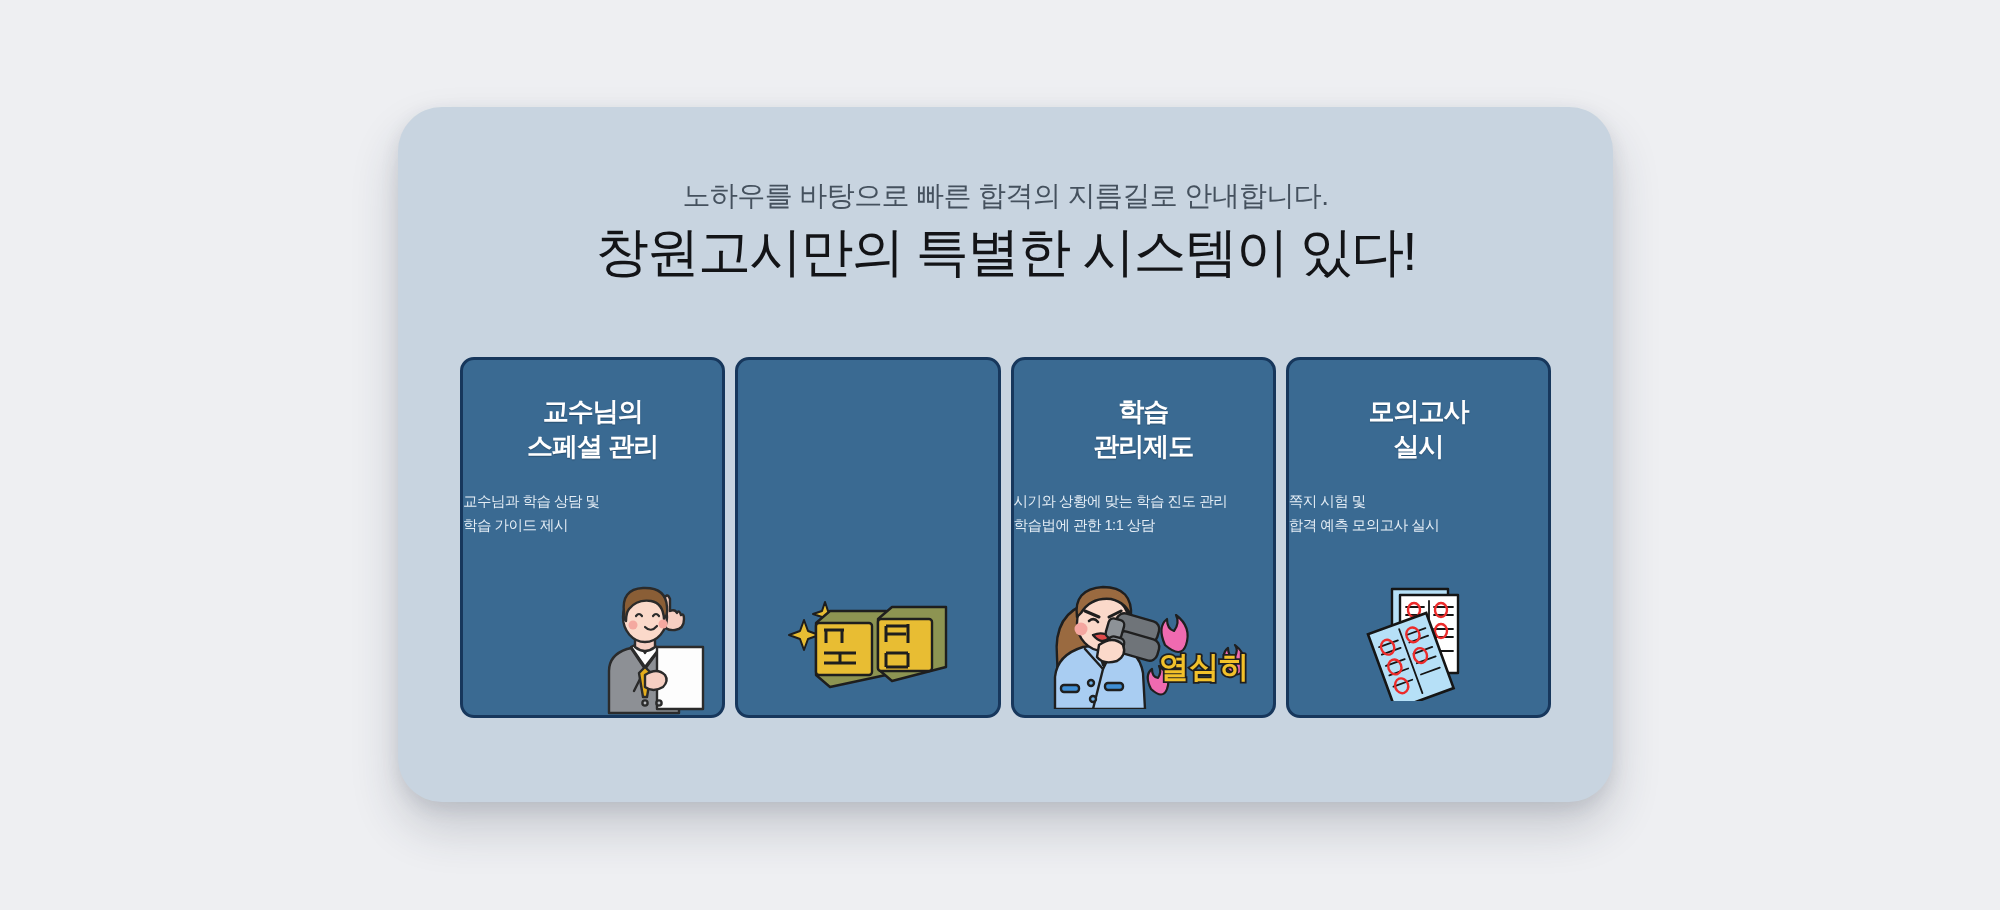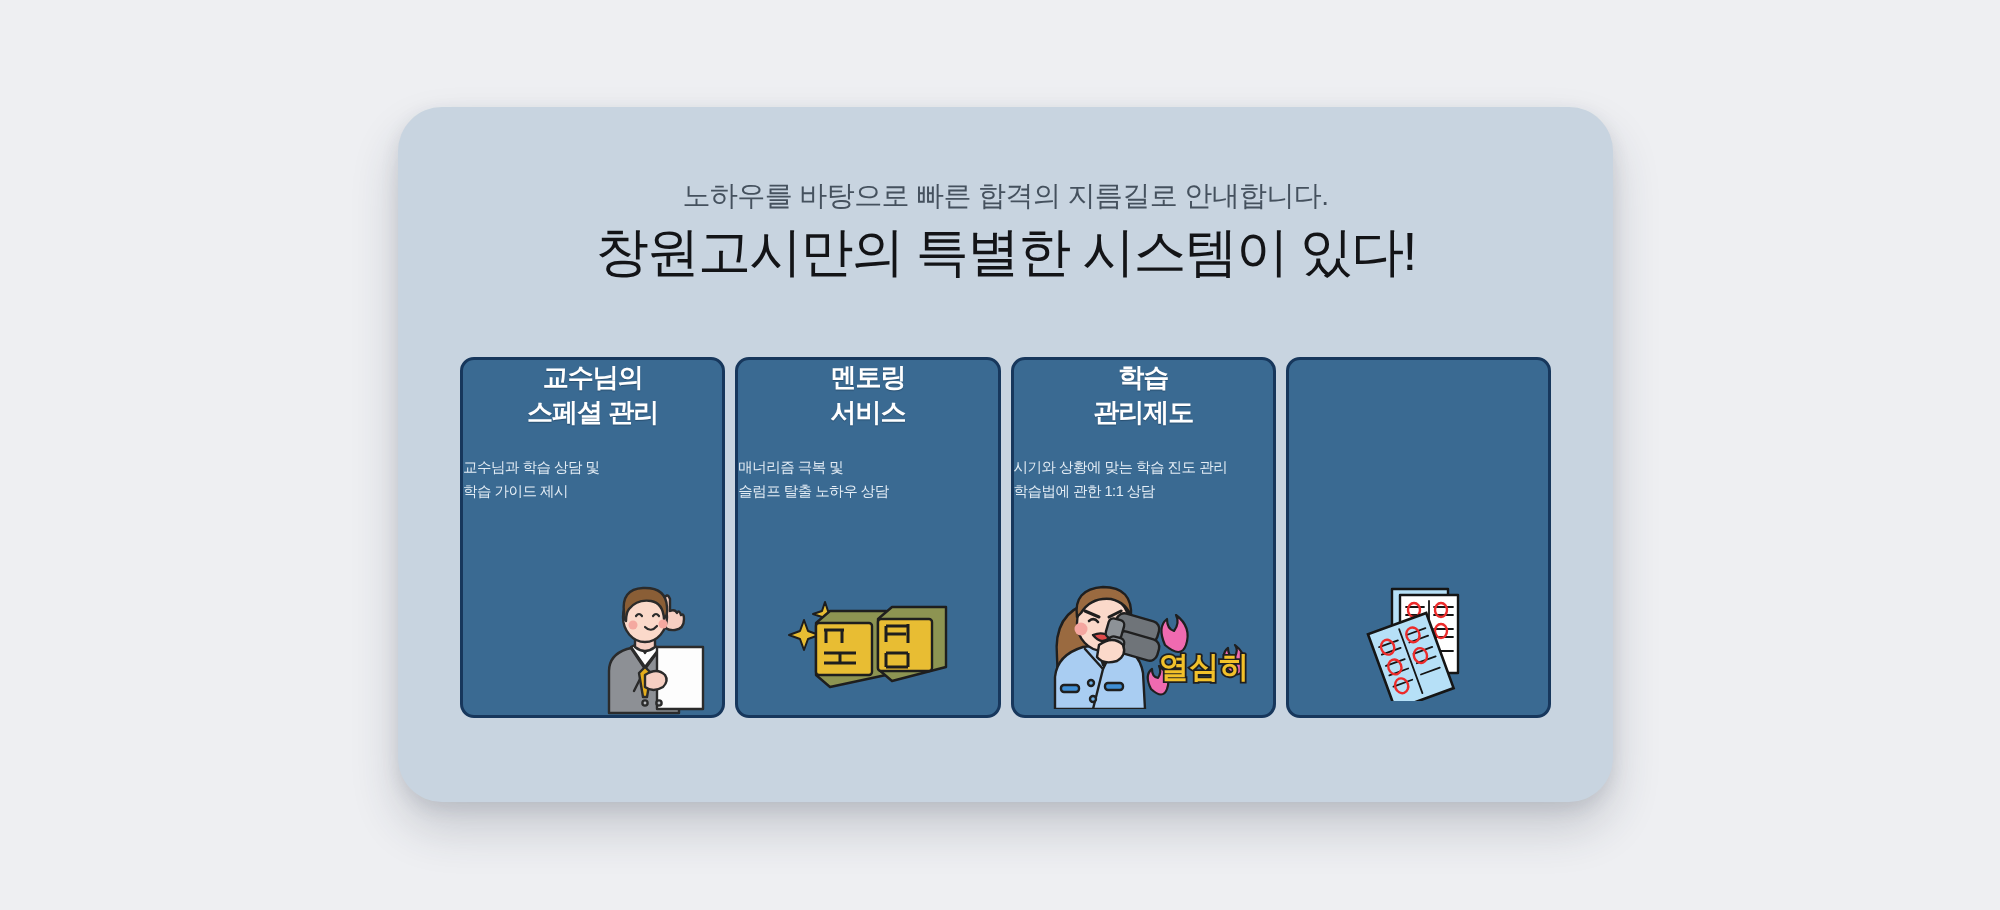--- a/index.html
+++ b/index.html
@@ -78,20 +78,21 @@
     flex: 1 1 0;
     height: 361px;
     background: #3a6a92;
     border: 3px solid #17375c;
     border-radius: 14px;
     box-sizing: border-box;
     overflow: hidden;
   }
 
   .card-head {
+    padding-top: 34px;
     text-align: center;
   }
   .card-title {
     font-size: 26px;
     font-weight: 700;
     color: #ffffff;
     line-height: 1.34;
     letter-spacing: -1px;
     white-space: pre-line;
     text-shadow: 0 1px 1px rgba(10, 30, 50, 0.35);
@@ -180,26 +181,20 @@
               <path d="M74 100 Q86 92 94 100 Q98 106 92 112 Q82 118 74 112 Z" fill="#f6cfc2"></path>
 
               <circle cx="74" cy="128" r="2.6" fill="#b9bbbf"></circle>
               <circle cx="88" cy="128" r="2.6" fill="#b9bbbf"></circle>
             </g>
           </svg>
         </div>
       </article>
 
       <article class="card">
-        <div class="card-head">
-          <div class="card-title">멘토링
-서비스</div>
-          <div class="card-desc">매너리즘 극복 및
-슬럼프 탈출 노하우 상담</div>
-        </div>
         <div class="art art-2">
           <svg width="170" height="100" viewBox="0 0 170 100">
 
             <g stroke="#1e1e1e" stroke-width="2" stroke-linejoin="round">
               <path d="M14 38 l4 -11 l4 11 l11 4 l-11 4 l-4 11 l-4 -11 l-11 -4 Z" fill="#e8bd33"></path>
               <path d="M36 18 l3 -9 l3 9 l9 3 l-9 3 l-3 9 l-3 -9 l-9 -3 Z" fill="#e8bd33"></path>
             </g>
 
             <g stroke="#1e1e1e" stroke-width="2.4" stroke-linejoin="round">
 
@@ -282,20 +277,26 @@
             </g>
 
             <g>
               <text x="118" y="104" font-family="'Liberation Sans', sans-serif" font-size="30" font-weight="700" fill="#f2c12a" stroke="#1f1f1f" stroke-width="3.6" paint-order="stroke">열심히</text>
             </g>
           </svg>
         </div>
       </article>
 
       <article class="card">
+        <div class="card-head">
+          <div class="card-title">모의고사
+실시</div>
+          <div class="card-desc">쪽지 시험 및
+합격 예측 모의고사 실시</div>
+        </div>
         <div class="art art-4">
           <svg width="130" height="118" viewBox="0 0 130 118">
 
             <g stroke="#151515" stroke-width="2.4" stroke-linejoin="round">
               <rect x="36" y="6" width="56" height="76" fill="#b6e0f7"></rect>
 
               <rect x="44" y="12" width="58" height="78" fill="#ffffff"></rect>
             </g>
 
             <g stroke="#151515" stroke-width="1.8" stroke-linecap="round">

